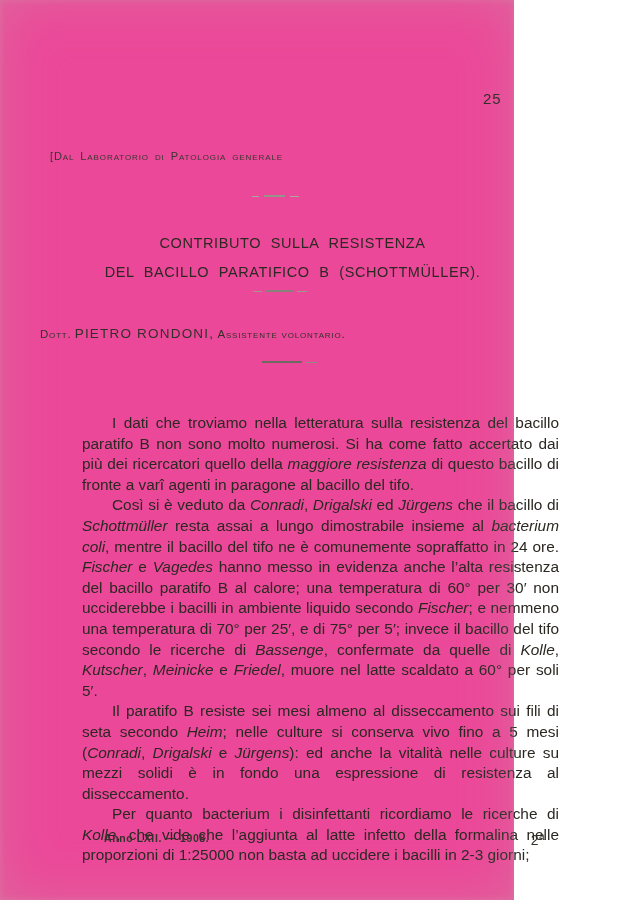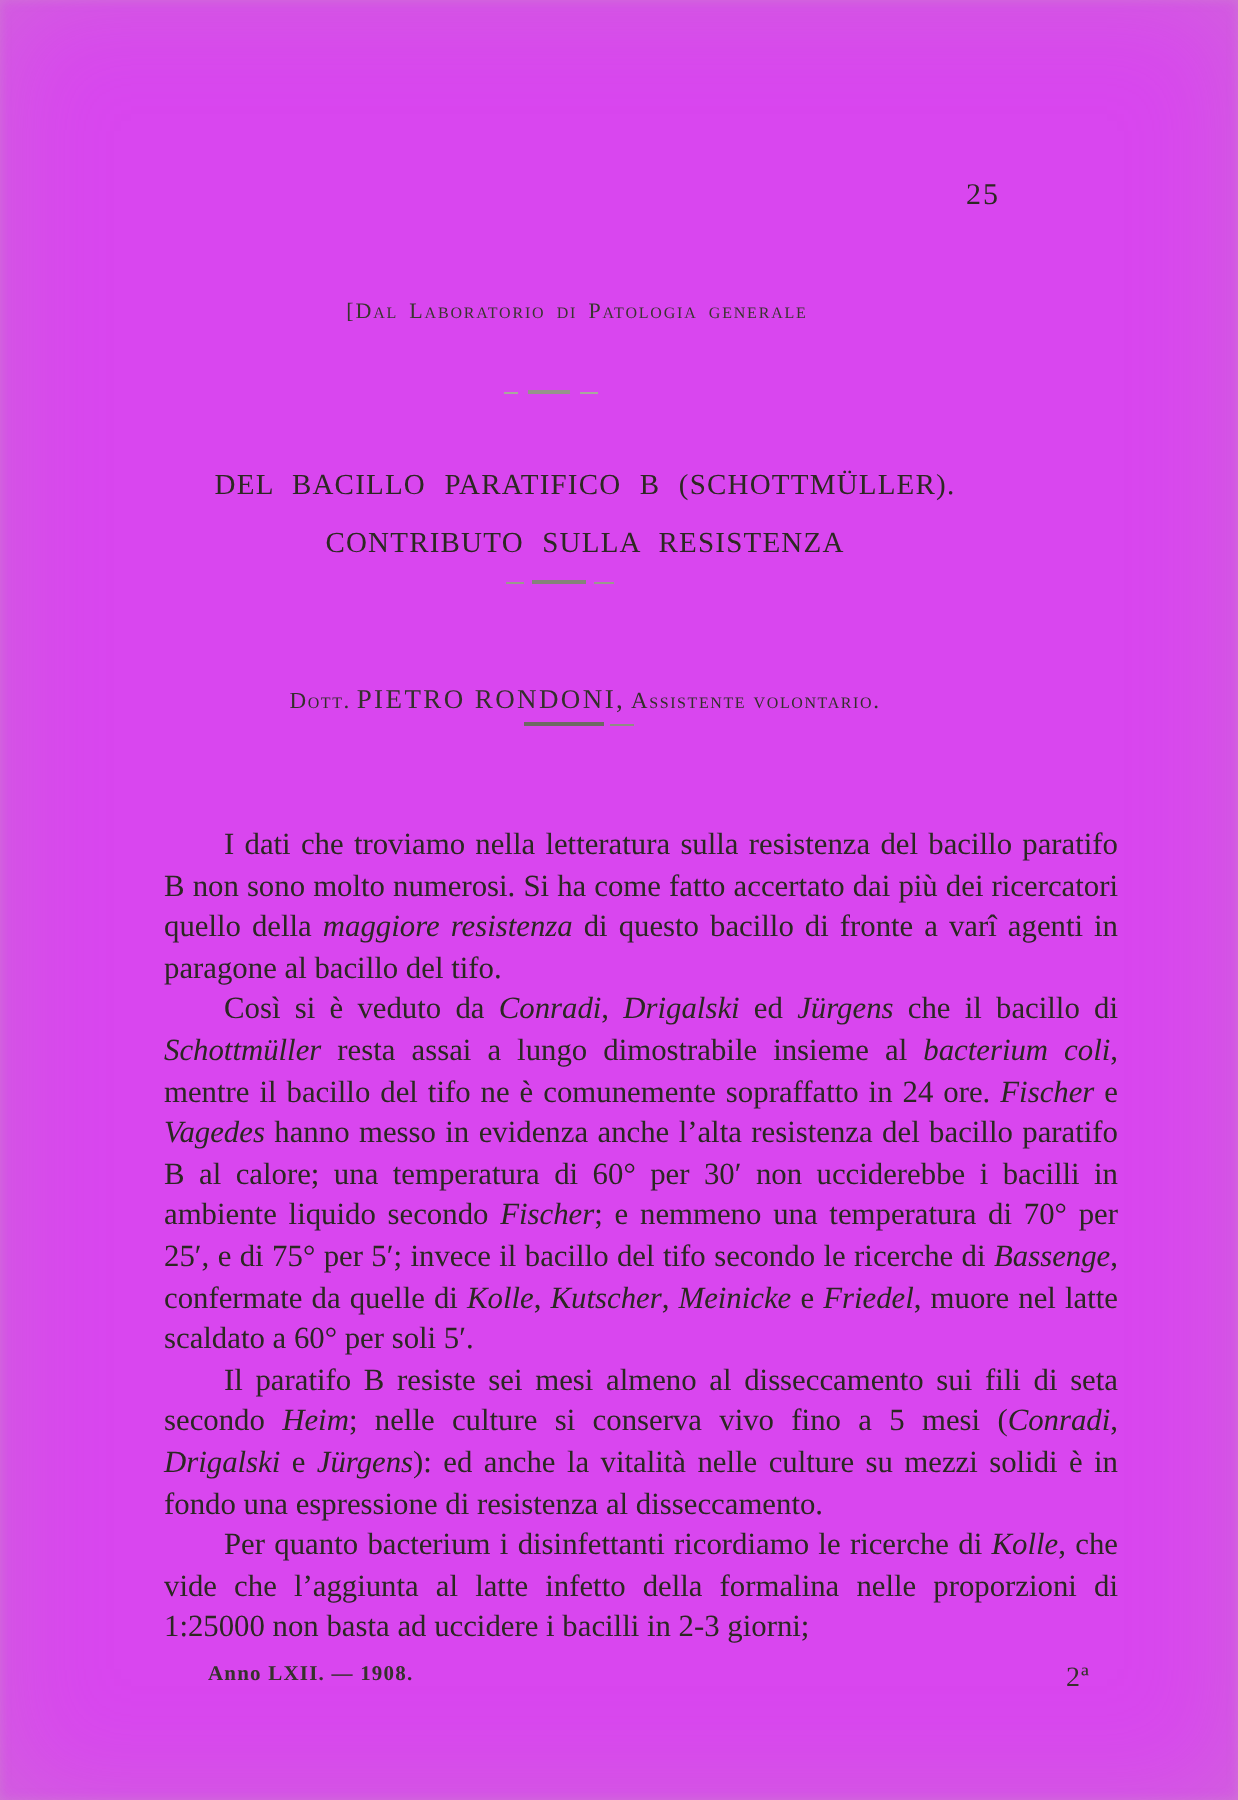--- a/index.html
+++ b/index.html
@@ -3,38 +3,38 @@
 <meta charset="utf-8">
 <style>
   html, body {
     margin: 0; padding: 0;
     background: #ffffff;
     width: 619px; height: 900px;
     overflow: hidden;
   }
   .page {
     position: relative;
-    width: 619px; height: 900px;
-    background: #d946ef;
+    width: 514px; height: 900px;
+    background: #ec4899;
     color: #2e2b25;
-    font-family: Liberation Serif, serif;
+    font-family: Liberation Sans, sans-serif;
   }
   .page::after {
     content: '';
     position: absolute; inset: 0;
     pointer-events: none;
     box-shadow: inset 0 0 55px rgba(185,180,168,0.28), inset 0 0 6px rgba(200,196,186,0.25);
   }
   .pagenum {
     position: absolute; top: 90px; left: 483px;
     font-size: 15px; letter-spacing: 1px; color: #2c2922;
   }
   .header {
-    position: absolute; top: 145px; left: 36px; width: 505px;
-    text-align: center;
+    position: absolute; top: 145px; left: 50px; width: 505px;
+    text-align: left;
     font-variant: small-caps;
     font-size: 11px; letter-spacing: 0.9px; word-spacing: 2px;
     color: #39362f;
   }
   .header .hline { line-height: 22px; }
   .rule-row {
     position: absolute; display: flex; align-items: center;
   }
   .rule-row span { display: block; background: #8f8c84; }
   .rule-1 { top: 195px; left: 252px; }
@@ -47,23 +47,22 @@
     font-size: 14.5px; letter-spacing: 0.6px; word-spacing: 5px;
     color: #2c2922;
   }
   .title div { line-height: 29px; }
   .rule-2 { top: 290px; left: 253px; }
   .rule-2 span:nth-child(1) { width: 9px;  height: 1px; background: #9c998f; margin-right: 4px; }
   .rule-2 span:nth-child(2) { width: 27px; height: 2px; background: #86837a; margin-right: 4px; }
   .rule-2 span:nth-child(3) { width: 10px; height: 1px; background: #9c998f; }
   .author {
     position: absolute; top: 326px; left: 40px; width: 505px;
-    text-align: center; color: #33302a;
+    color: #33302a;
     font-size: 11.5px;
-    margin-top: 16px;
   }
   .author .a-prefix, .author .a-role { font-variant: small-caps; letter-spacing: 0.8px; }
   .author .a-name { font-size: 13.5px; letter-spacing: 1.2px; text-transform: uppercase; }
   .rule-3 { top: 361px; left: 262px; }
   .rule-3 span:nth-child(1) { width: 40px; height: 2px; background: #6d6a62; margin-right: 3px; }
   .rule-3 span:nth-child(2) { width: 12px; height: 1px; background: #8f8c84; }
   .body {
     position: absolute; top: 413px; left: 82px; width: 477px;
     font-size: 15.4px; line-height: 20.6px;
     text-align: justify;
@@ -92,22 +91,22 @@
     <div class="hline">[Dal Laboratorio di Patologia generale</div>
   </div>
 
   <div class="rule-row rule-1">
     <span></span>
     <span></span>
     <span></span>
   </div>
 
   <div class="title">
+    <div>CONTRIBUTO SULLA RESISTENZA</div>
     <div>DEL BACILLO PARATIFICO B (SCHOTTMÜLLER).</div>
-    <div>CONTRIBUTO SULLA RESISTENZA</div>
   </div>
 
   <div class="rule-row rule-2">
     <span></span>
     <span></span>
     <span></span>
   </div>
 
   <div class="author">
     <span class="a-prefix">Dott.</span>

